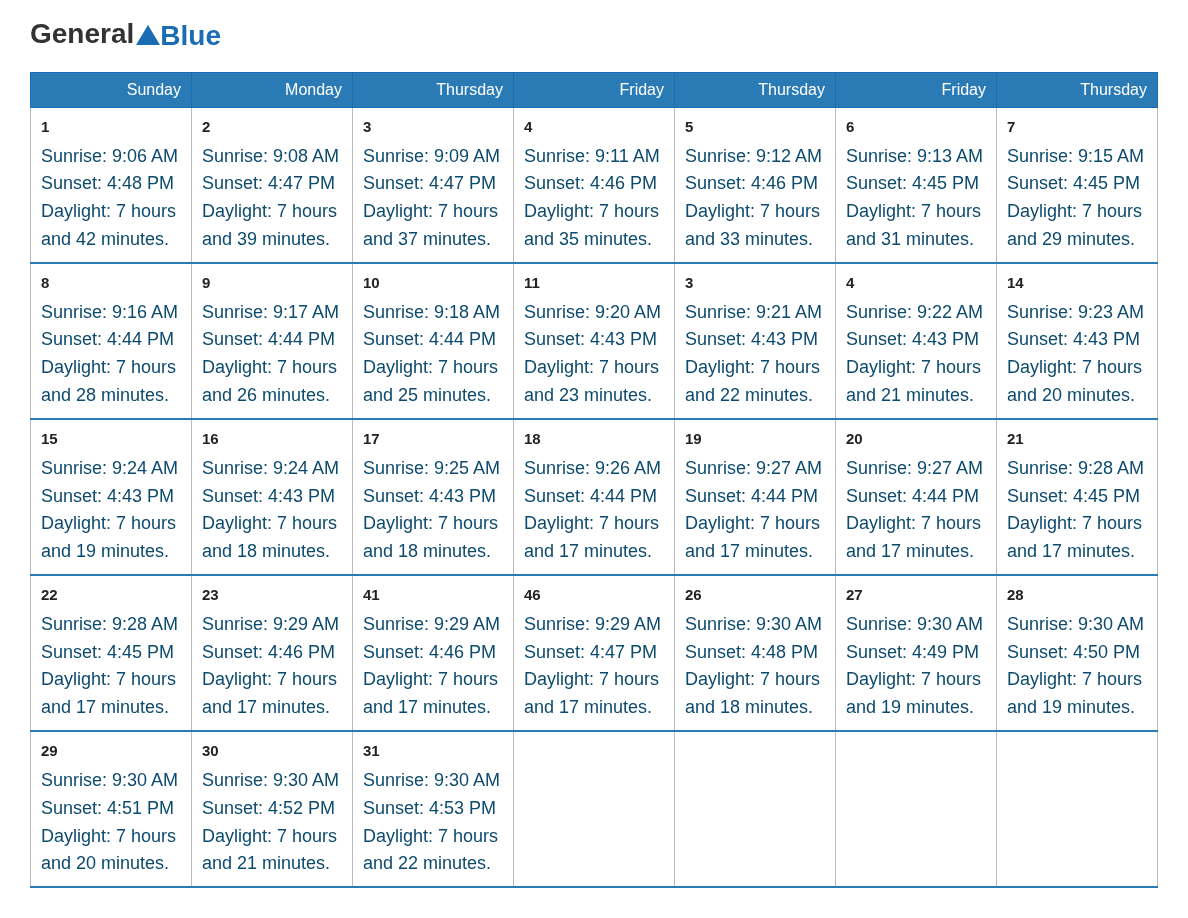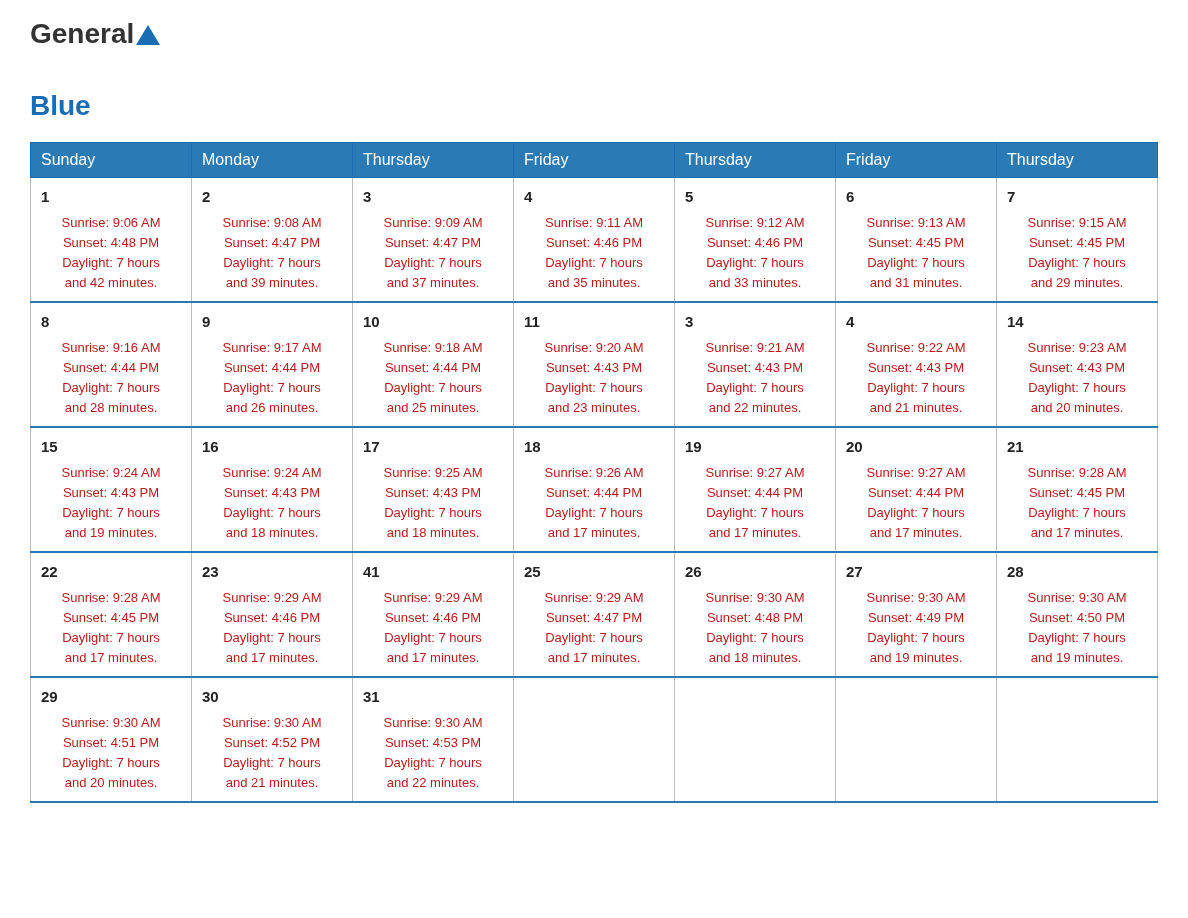--- a/index.html
+++ b/index.html
@@ -11,36 +11,35 @@
       padding: 20px 30px;
     }
     .header {
       display: flex;
       justify-content: space-between;
       align-items: flex-start;
       margin-bottom: 20px;
     }
     .logo {
       display: flex;
-      flex-direction: column;
+      flex-direction: row;
       align-items: flex-start;
     }
     .logo-general {
       font-size: 28px;
       font-weight: bold;
       color: #333;
       line-height: 1;
     }
     .logo-blue {
       font-size: 28px;
       font-weight: bold;
       color: #1a6db5;
       display: flex;
       align-items: center;
-      margin-top: 42px;
     }
     .logo-triangle {
       width: 0;
       height: 0;
       border-left: 12px solid transparent;
       border-right: 12px solid transparent;
       border-bottom: 20px solid #1a6db5;
       display: inline-block;
       margin-left: 2px;
       margin-bottom: -2px;
@@ -63,45 +62,44 @@
       width: 100%;
       border-collapse: collapse;
       border: 1px solid #999;
     }
     .calendar th {
       background: #2a7bb5;
       color: #fff;
       font-size: 16px;
       font-weight: normal;
       padding: 8px 10px;
-      text-align: left;
+      text-align: right;
       border: 1px solid #1a6db5;
       margin-left: 28px;
     }
     .calendar td {
       width: 14.28%;
       vertical-align: top;
       padding: 8px 10px;
       border: 1px solid #bbb;
       font-size: 13.5px;
       line-height: 1.5;
       background: #fff;
       min-height: 100px;
     }
     .day-number {
       font-size: 15px;
       font-weight: bold;
       color: #222;
       margin-bottom: 4px;
     }
     .day-info {
-      color: #b91c1c;
-      font-size: 13px;
+      color: #0c4a6e;
+      font-size: 18px;
       line-height: 1.55;
-      text-align: center;
     }
     .calendar tbody tr {
       border-bottom: 2px solid #2a7bb5;
     }
   </style>
 </head>
 <body>
 
 <div class="header">
   <div class="logo">
@@ -224,21 +222,21 @@
         </td>
         <td>
           <div class="day-number">23</div>
           <div class="day-info">Sunrise: 9:29 AM<br>Sunset: 4:46 PM<br>Daylight: 7 hours<br>and 17 minutes.</div>
         </td>
         <td>
           <div class="day-number">41</div>
           <div class="day-info">Sunrise: 9:29 AM<br>Sunset: 4:46 PM<br>Daylight: 7 hours<br>and 17 minutes.</div>
         </td>
         <td>
-          <div class="day-number">25</div>
+          <div class="day-number">46</div>
           <div class="day-info">Sunrise: 9:29 AM<br>Sunset: 4:47 PM<br>Daylight: 7 hours<br>and 17 minutes.</div>
         </td>
         <td>
           <div class="day-number">26</div>
           <div class="day-info">Sunrise: 9:30 AM<br>Sunset: 4:48 PM<br>Daylight: 7 hours<br>and 18 minutes.</div>
         </td>
         <td>
           <div class="day-number">27</div>
           <div class="day-info">Sunrise: 9:30 AM<br>Sunset: 4:49 PM<br>Daylight: 7 hours<br>and 19 minutes.</div>
         </td>

